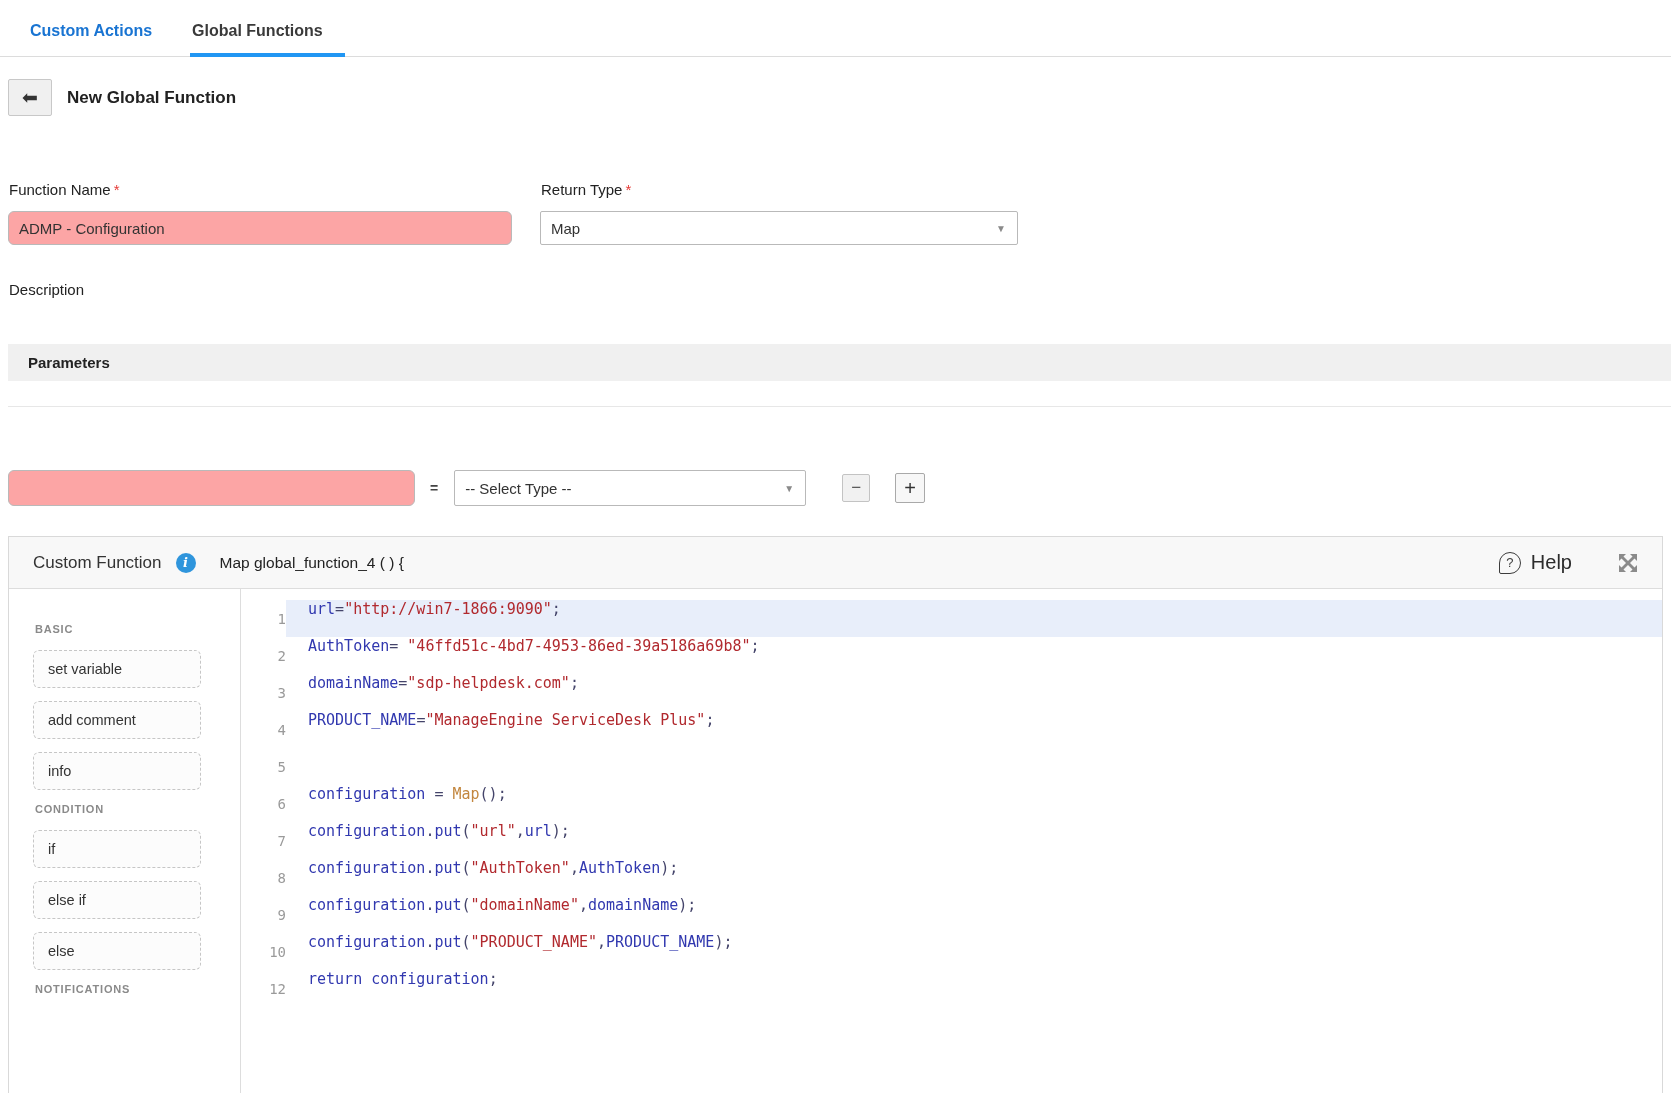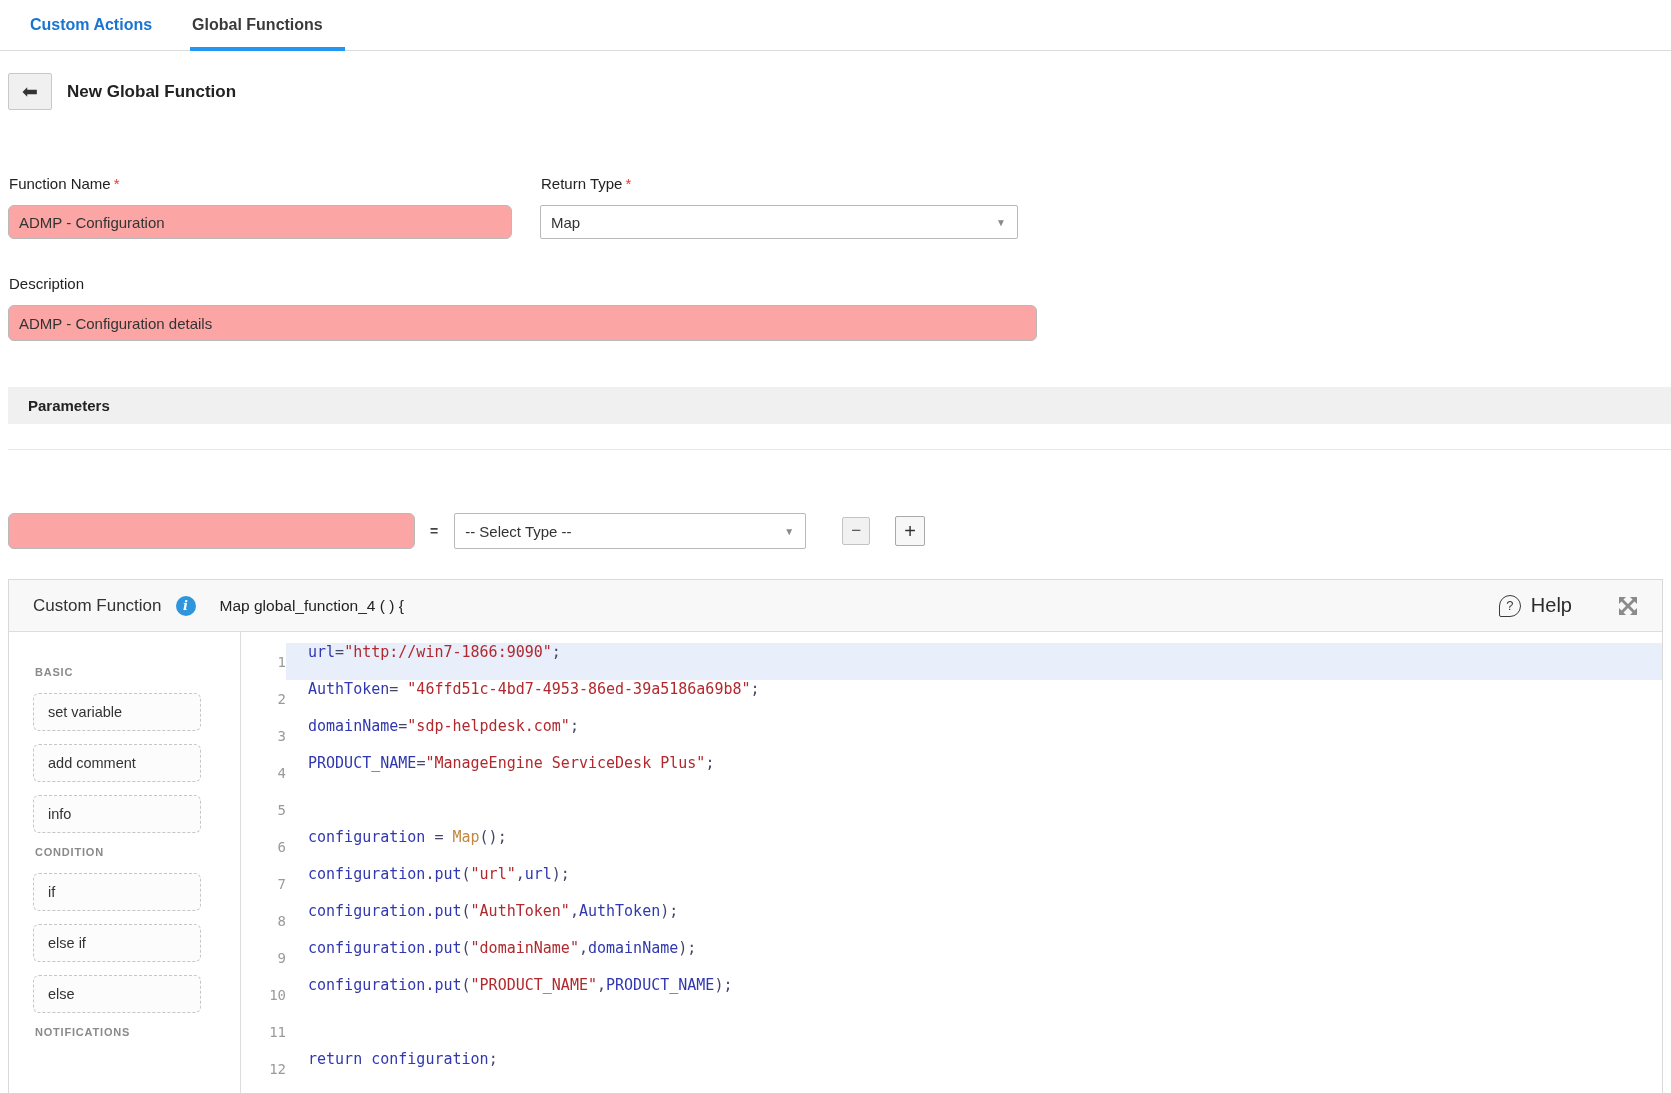--- a/index.html
+++ b/index.html
@@ -1,21 +1,21 @@
 <!DOCTYPE html>
 <html><head>
 <meta charset="utf-8">
 <style>
   * { box-sizing: border-box; margin: 0; padding: 0; }
   html, body { background: #fff; }
   body { font-family: "Liberation Sans", sans-serif; color: #333; }
   .page { position: relative; width: 1671px; height: 1093px; overflow: hidden; background: #fff; }
 
   
-  .tabbar { padding: 16px 0 0 28px; border-bottom: 1px solid #dcdcdc; }
+  .tabbar { padding: 16px 0 0 28px; border-bottom: 1px solid #dcdcdc; margin-top: 6px; }
   .tab { display: inline-block; font-size: 16px; font-weight: bold; padding: 0 2px 13px 2px; margin-right: 36px; cursor: pointer; }
   .tab.inactive { color: #1974d2; }
   .tab.active { color: #3a3a3a; border-bottom: 4px solid #2196f3; margin-bottom: -1px; padding-right: 22px; }
 
   
   .head-row { display: flex; align-items: center; margin: 22px 0 0 8px; }
   .back-btn { width: 44px; height: 37px; background: #f0f0f0; border: 1px solid #c8c8c8; border-radius: 2px; font-size: 19px; color: #333; display: flex; align-items: center; justify-content: center; cursor: pointer; }
   .page-title { font-size: 17px; font-weight: bold; color: #222; margin-left: 15px; }
 
   
@@ -97,21 +97,20 @@
       <div class="field f-type">
         <label><span>Return Type</span><span class="req">*</span></label>
         <div class="selectbox">
           <span>Map</span>
           <span class="caret">▼</span>
         </div>
       </div>
     </div>
     <div class="field f-desc">
       <label>Description</label>
-      <input class="text-input" type="text" value="ADMP - Configuration details" style="">
     </div>
   </div>
 
   <div class="param-bar">
     <span>Parameters</span>
   </div>
   <div class="param-divider"></div>
 
   <div class="param-row">
     <input class="text-input p-name" type="text" value="" style="">
@@ -197,24 +196,20 @@
           </div>
           <div class="code-row">
             <span class="gutter">9</span>
             <span class="code"><span class="t-id">configuration</span><span class="t-p">.</span><span class="t-id">put</span><span class="t-p">(</span><span class="t-s">"domainName"</span><span class="t-p">,</span><span class="t-id">domainName</span><span class="t-p">);</span></span>
           </div>
           <div class="code-row">
             <span class="gutter">10</span>
             <span class="code"><span class="t-id">configuration</span><span class="t-p">.</span><span class="t-id">put</span><span class="t-p">(</span><span class="t-s">"PRODUCT_NAME"</span><span class="t-p">,</span><span class="t-id">PRODUCT_NAME</span><span class="t-p">);</span></span>
           </div>
           <div class="code-row">
-            <span class="gutter">11</span>
-            <span class="code"></span>
-          </div>
-          <div class="code-row">
             <span class="gutter">12</span>
             <span class="code"><span class="t-kw">return </span><span class="t-id">configuration</span><span class="t-p">;</span></span>
           </div>
         </div>
     </div>
   </div>
 
 </div>
 
 </body></html>

